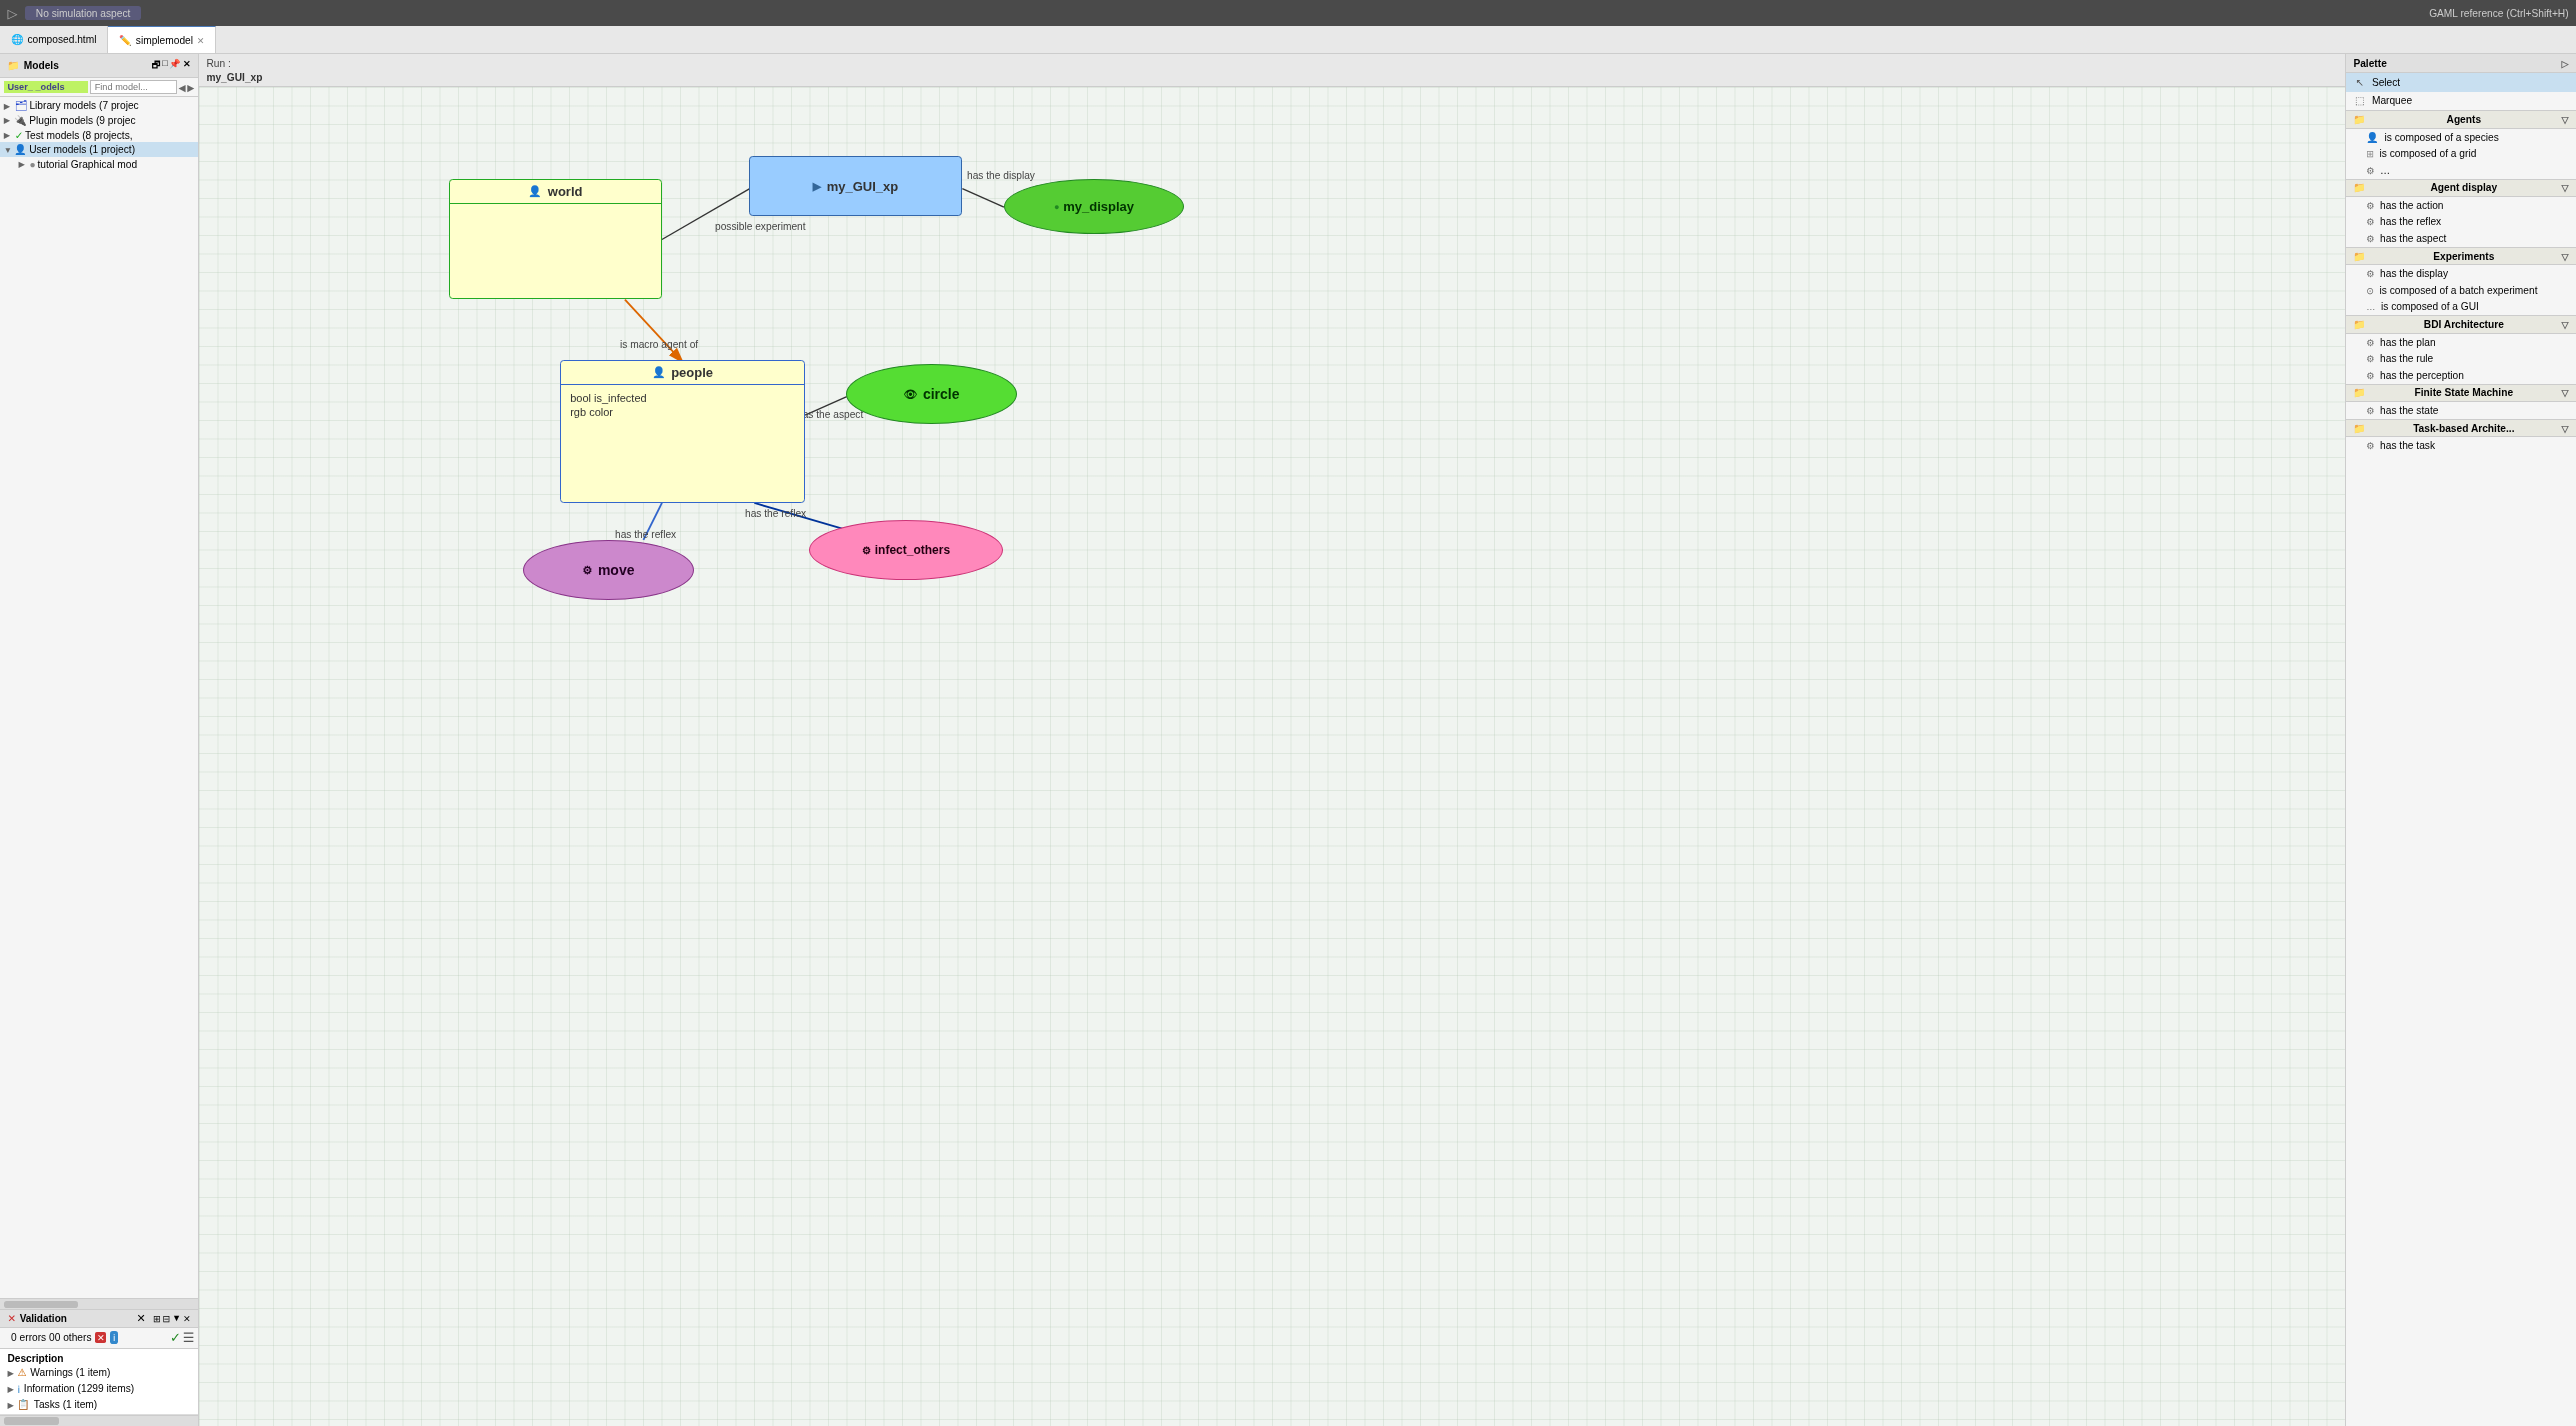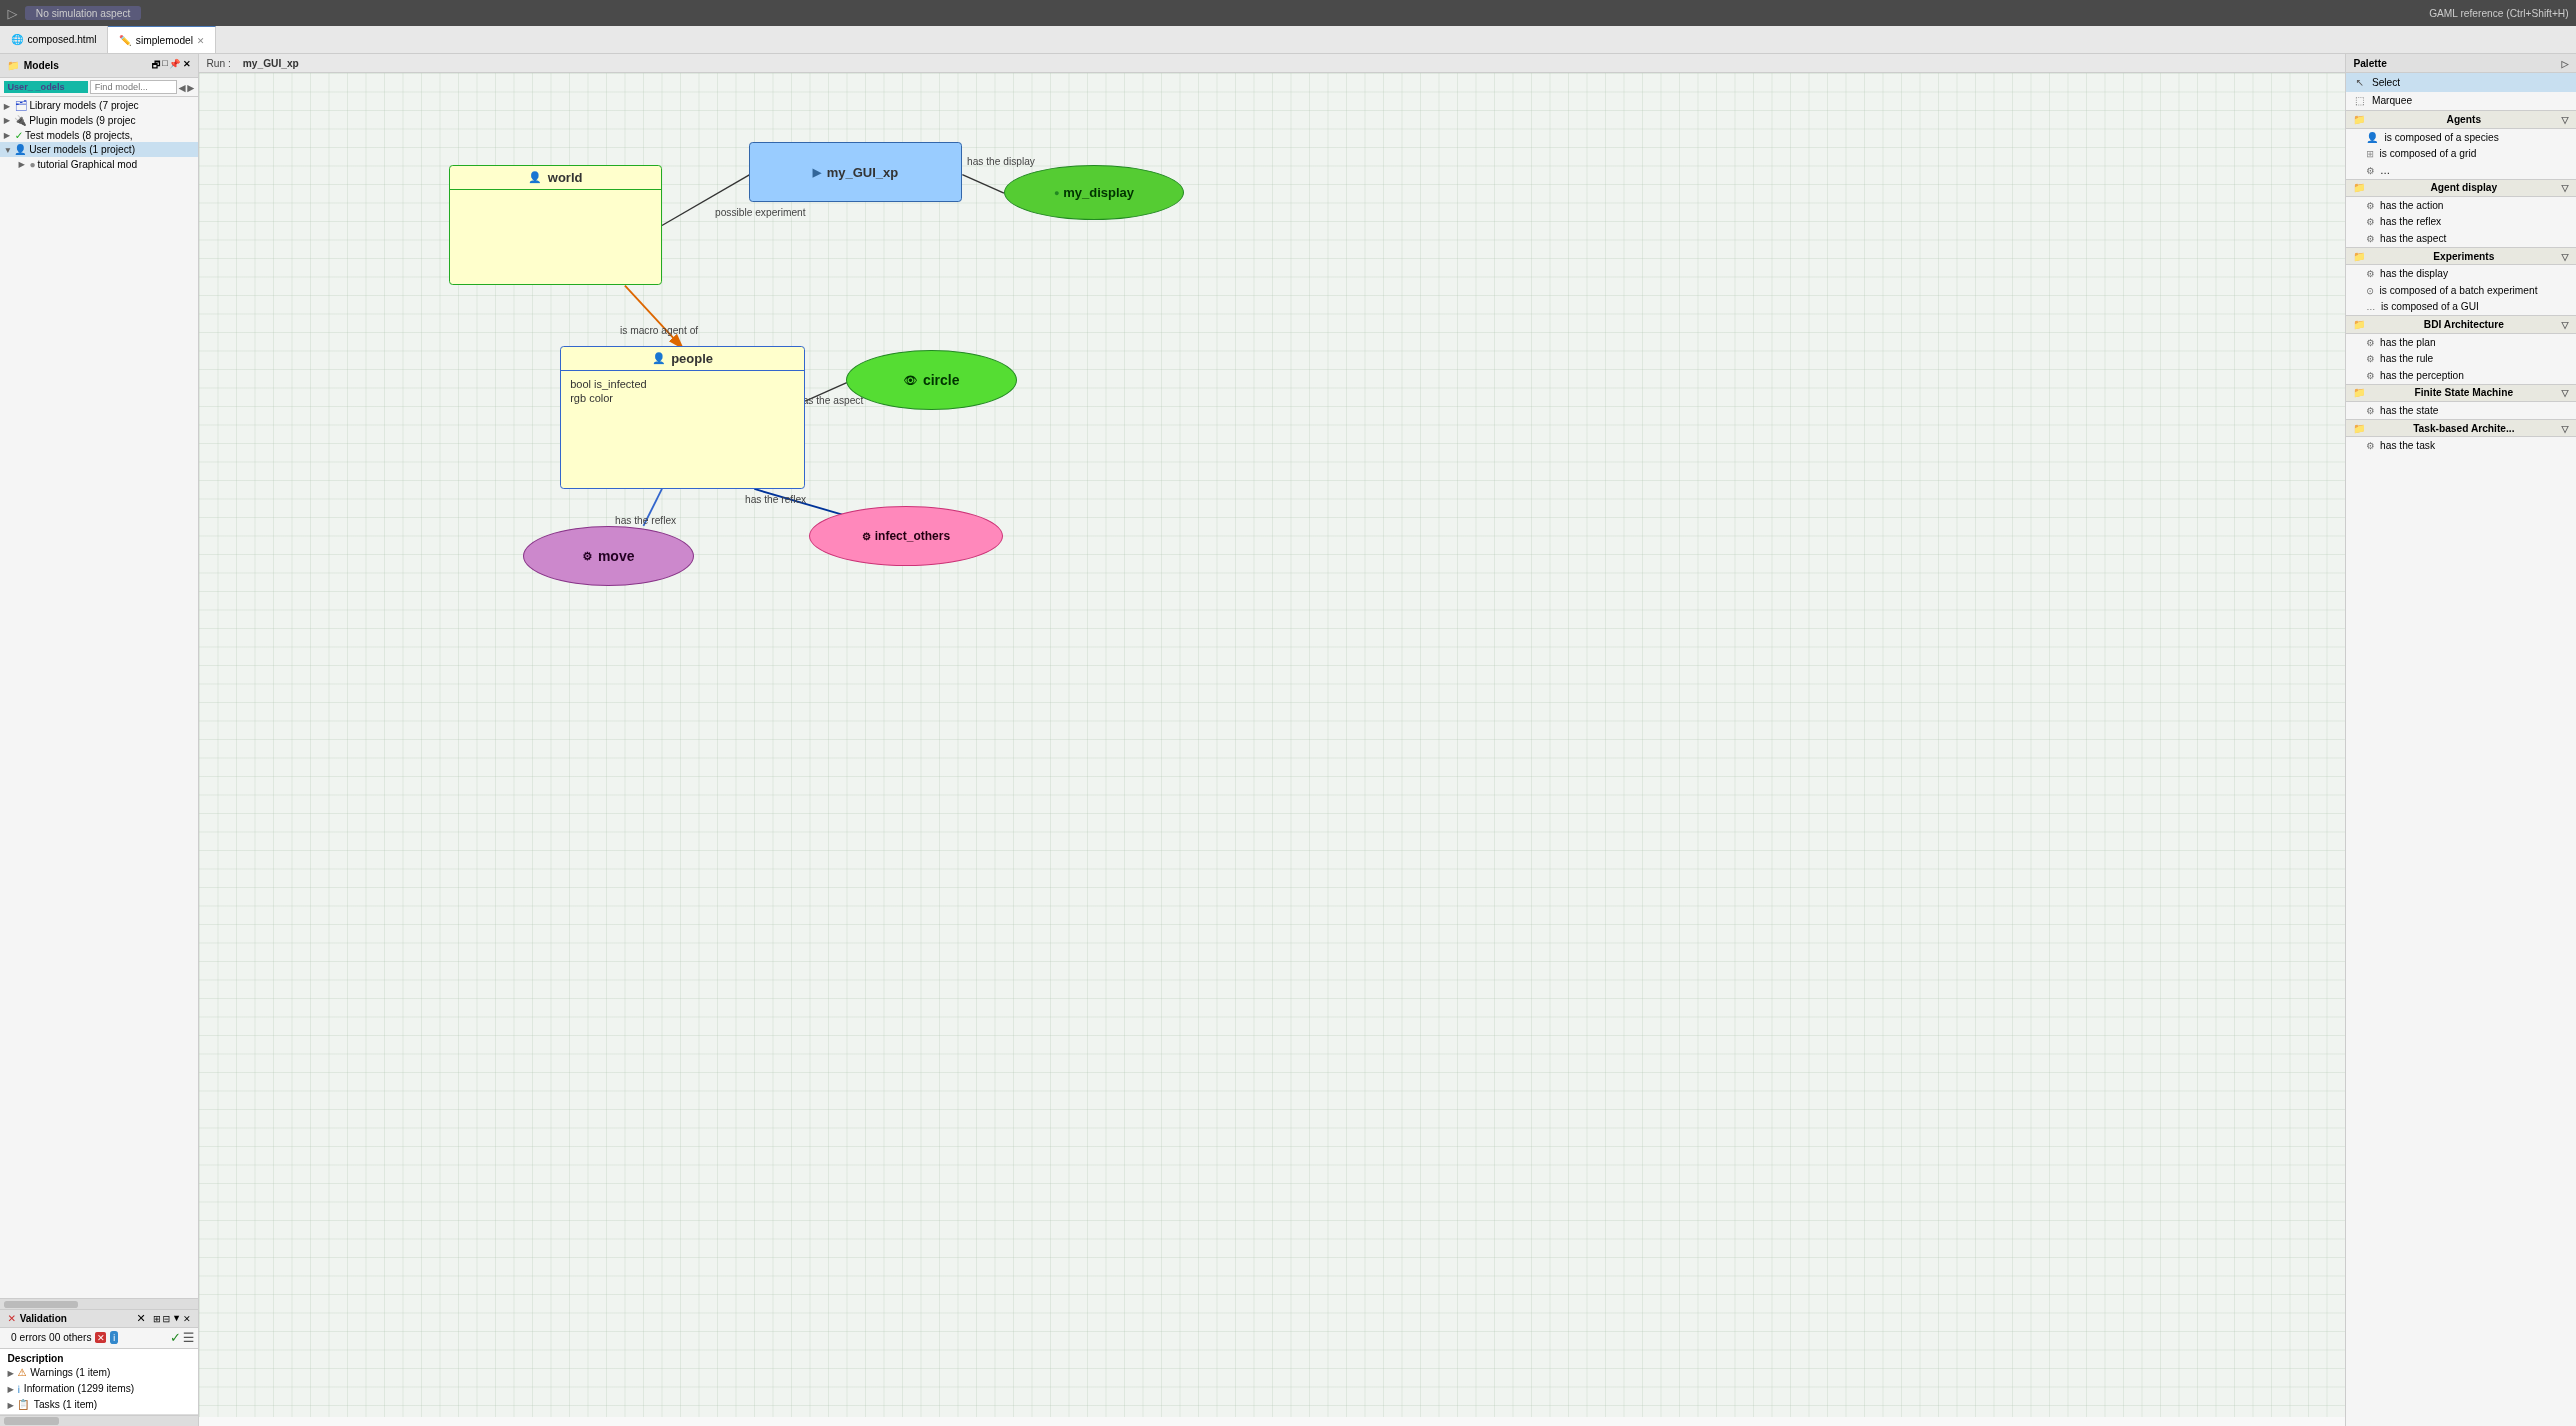--- a/index.html
+++ b/index.html
@@ -58,21 +58,21 @@
     .desc-header { font-weight: bold; padding: 1.8px 0; }
     .desc-item { display: flex; align-items: center; padding: 1.8px 0; gap: 3.7px; cursor: pointer; }
     .desc-expand { color: #666; font-size: 8.3px; }
     .warning-icon { color: #cc6600; }
     .info-icon { color: #3388cc; }
     .task-icon { color: #888; }
     #bottom-scrollbar { height: 11px; background: #e0e0e0; border-top: 0.9px solid #ccc; }
 
     
     #center-canvas { flex: 1; background: #f8f8f8; position: relative; overflow: hidden; }
-    #canvas-toolbar { padding: 3.7px 7.4px; background: #e8e8e8; border-bottom: 0.9px solid #ccc; display: flex; align-items: center; gap: 12px; font-size: 10.2px; }
+    #canvas-toolbar { padding: 3.7px 7.4px; background: #e8e8e8; border-bottom: 0.9px solid #ccc; display: flex; gap: 3px; font-size: 10.2px; flex-direction: column; }
     #run-label { color: #444; }
     #run-name { color: #333; font-weight: bold; }
     #diagram-area { position: relative; width: 100%; height: calc(100% - 28px); overflow: hidden; background: #f0f4f0; }
     
     #diagram-area {
       background-image: linear-gradient(rgba(180,200,180,0.3) 0.9px, transparent 0.9px),
                         linear-gradient(90deg, rgba(180,200,180,0.3) 0.9px, transparent 0.9px);
       background-size: 18.5px 18.5px;
     }
 
@@ -237,21 +237,21 @@
       <span>📁</span>
       <span>Models</span>
       <span style="margin-left:auto; display:flex; gap:1.8px;">
         <span style="font-size:9.2px; cursor:pointer;">🗗</span>
         <span style="font-size:9.2px; cursor:pointer;">□</span>
         <span style="font-size:9.2px; cursor:pointer;">📌</span>
         <span style="font-size:9.2px; cursor:pointer;">✕</span>
       </span>
     </div>
     <div id="models-toolbar">
-      <span style="font-size:9.2px;color:#448;font-weight:bold;background:#14b8a6;padding:0.9px 3.7px;flex:1;overflow:hidden;">User_ _odels</span>
+      <span style="font-size:9.2px;color:#448;font-weight:bold;background:#bef264;padding:0.9px 3.7px;flex:1;overflow:hidden;">User_ _odels</span>
       <input type="text" id="find-model-input" style="width: 83px; padding: 0.9px 3.7px; font-size: 9.2px; border: 0.9px solid rgb(187, 187, 187);" placeholder="Find model...">
       <span class="nav-arrows">◀</span>
       <span class="nav-arrows">▶</span>
     </div>
     <div id="tree-area">
       <div class="tree-item">
         <span class="tree-expand">▶</span>
         <span class="tree-icon blue">🗂</span>
         <span class="tree-label">Library models (7 projec</span>
       </div>

